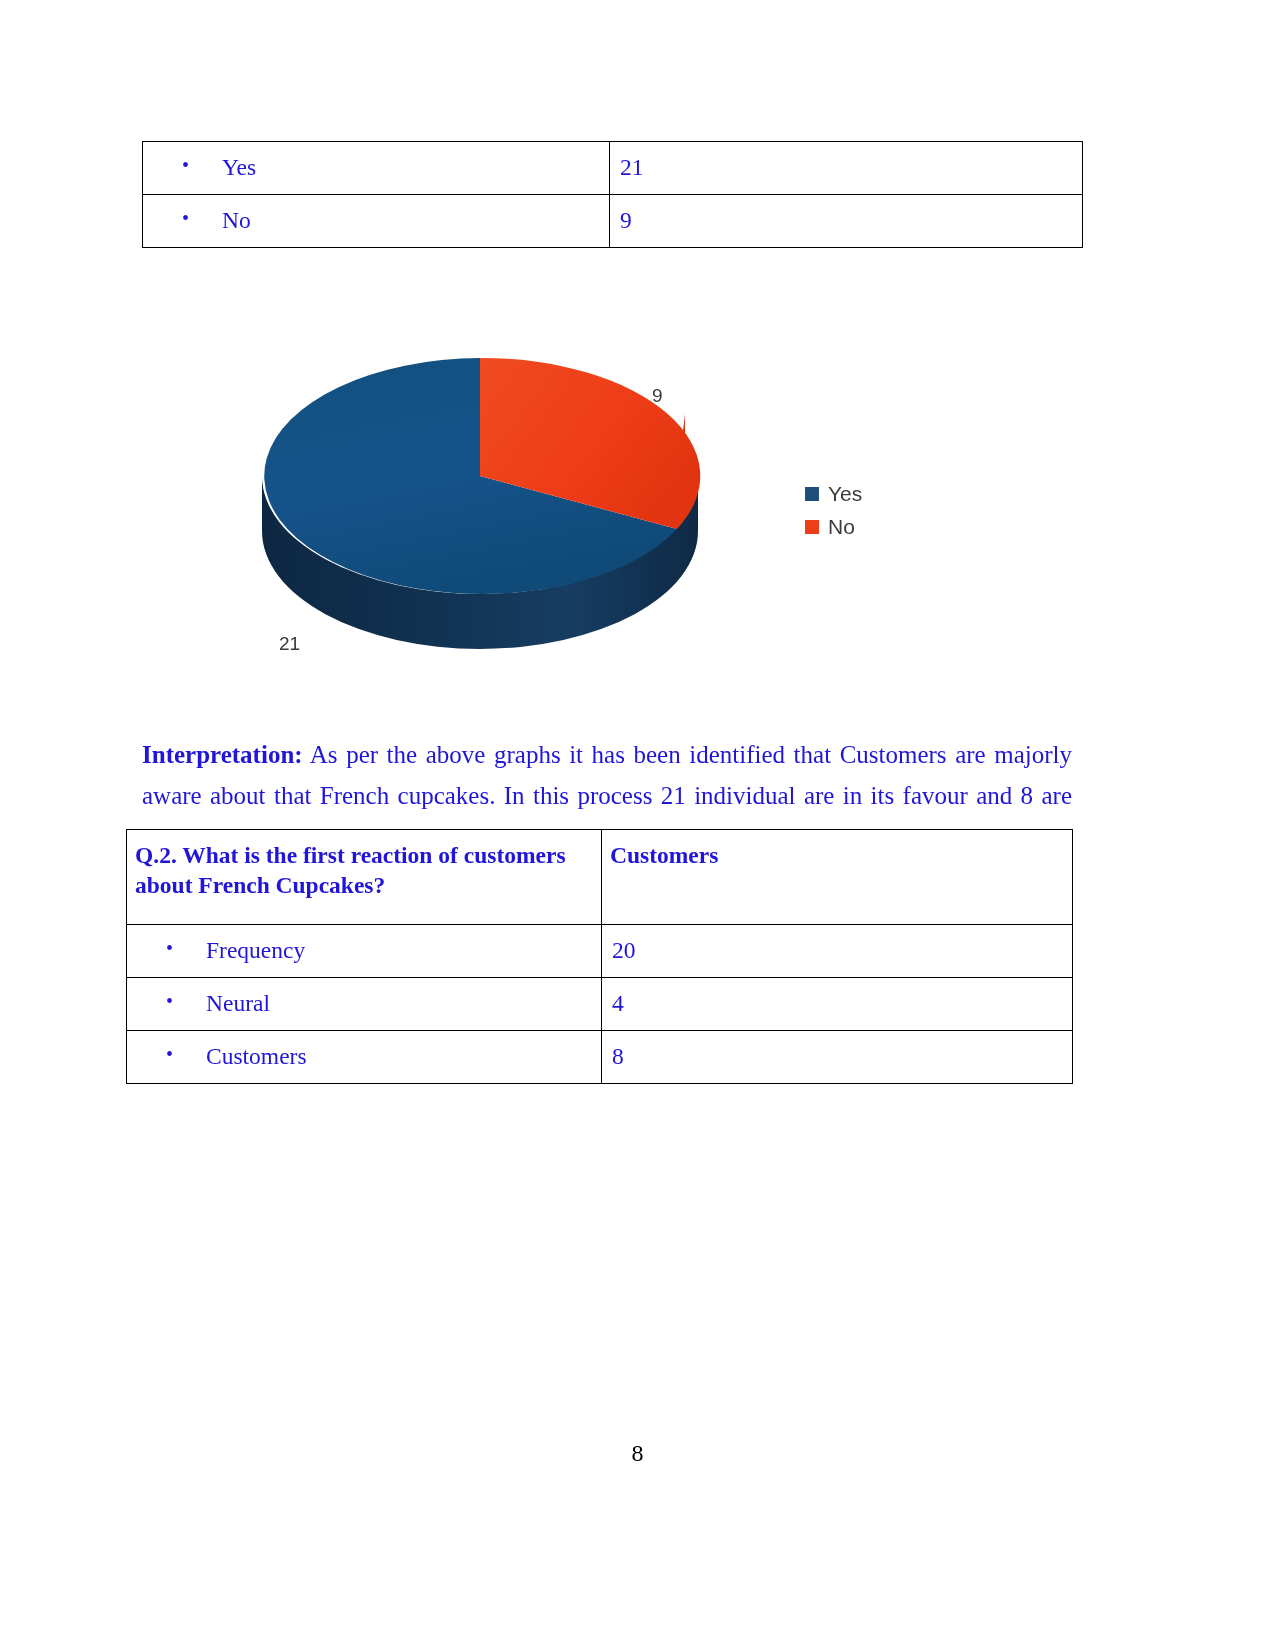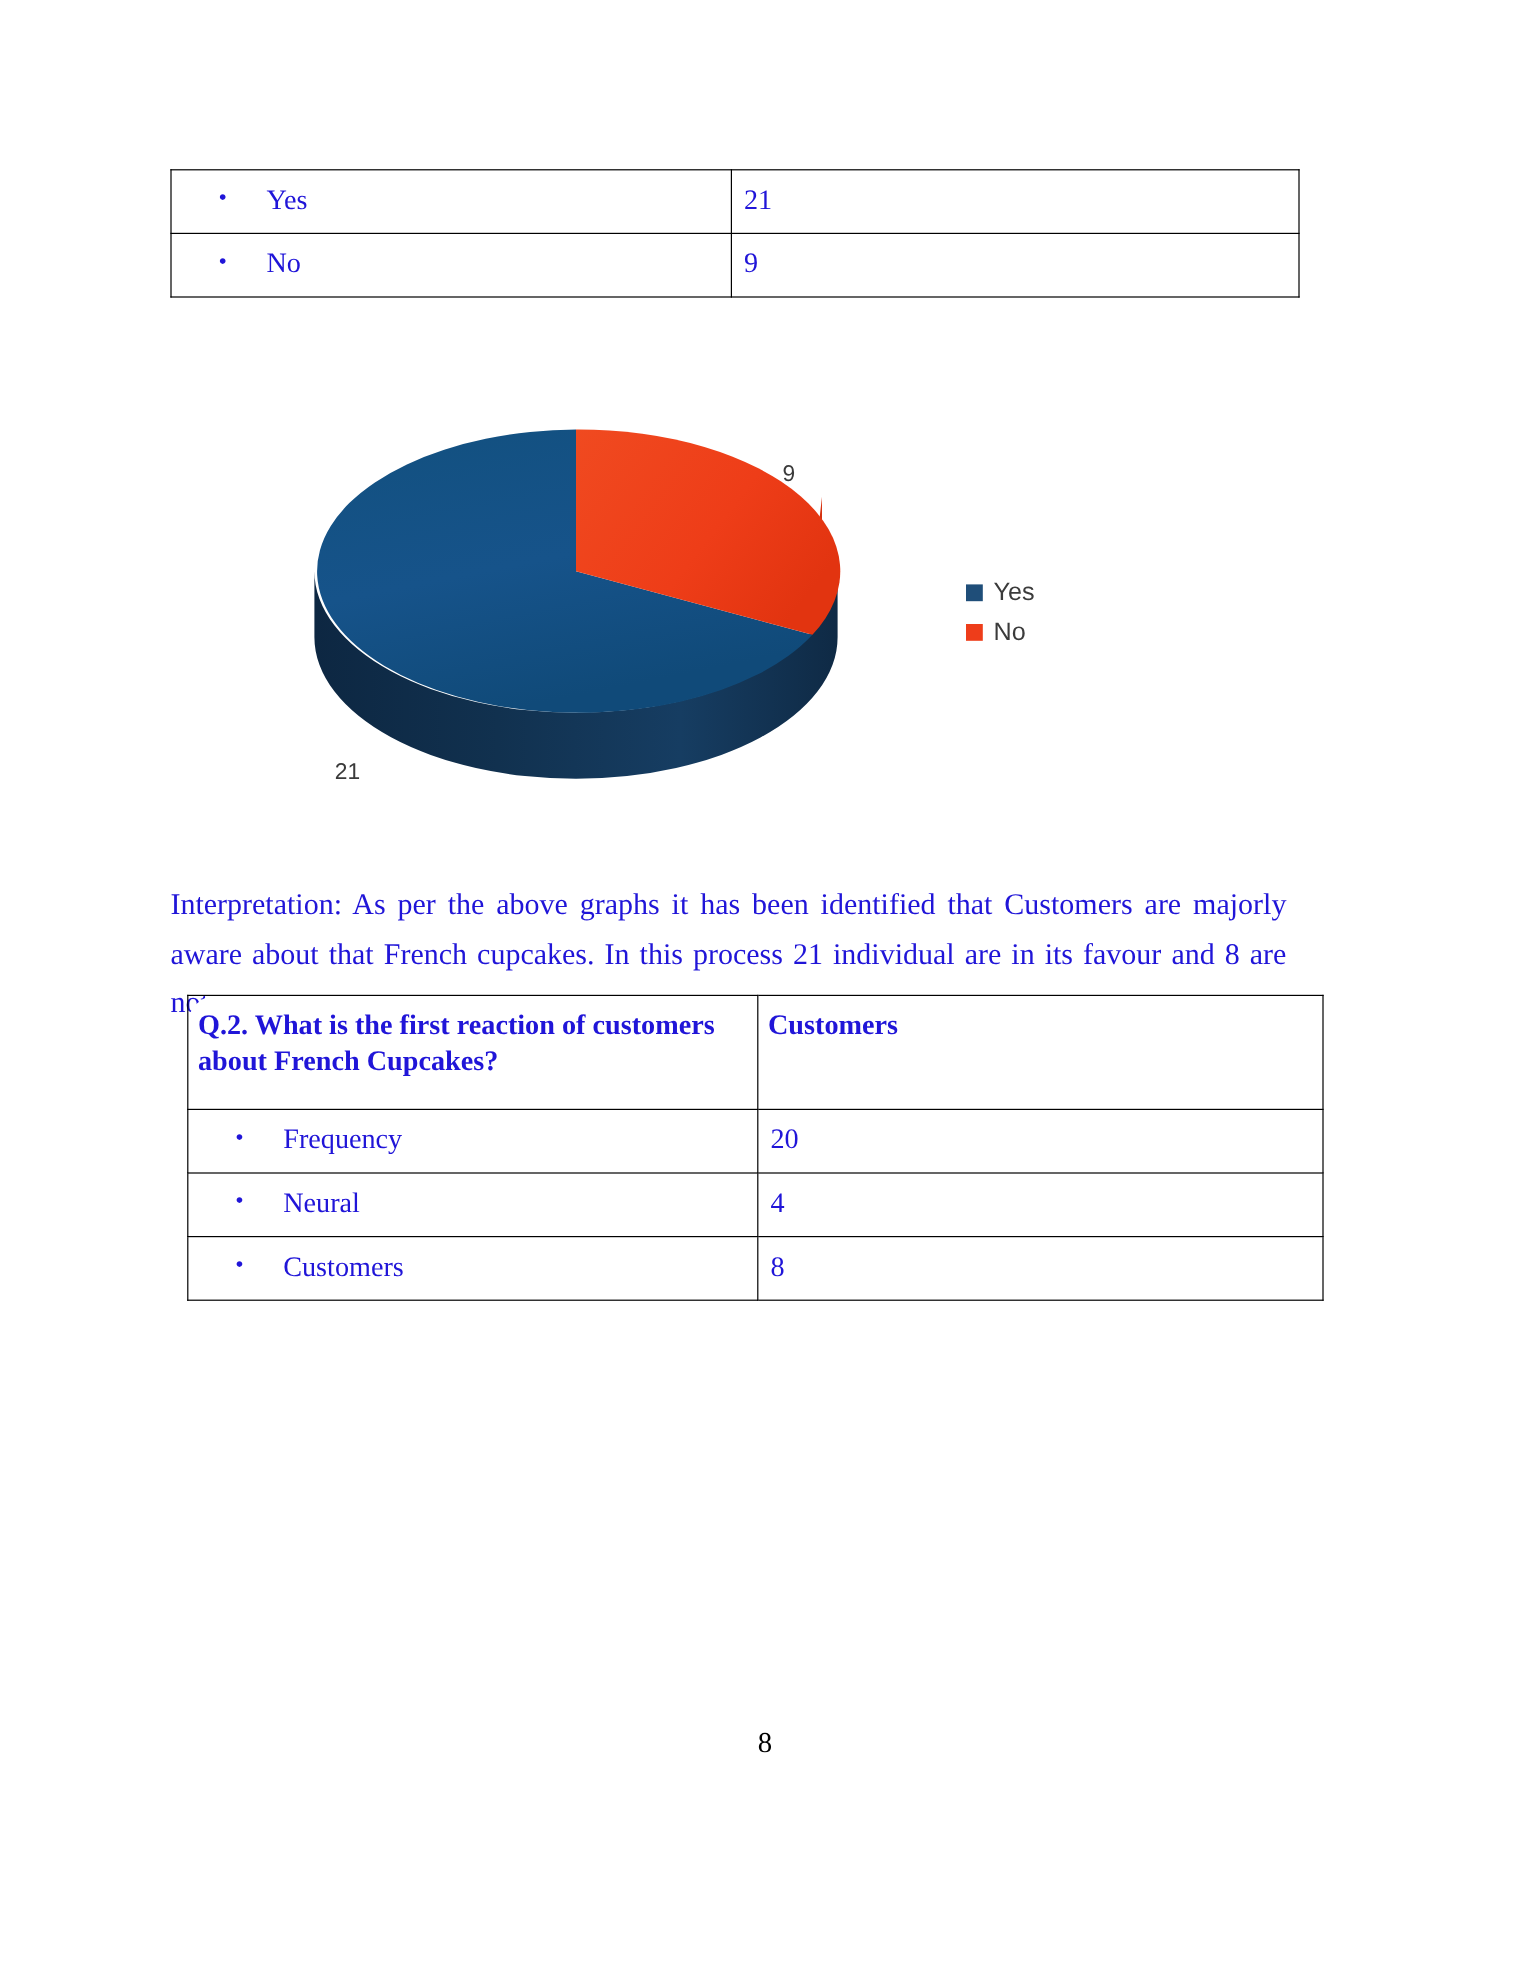--- a/index.html
+++ b/index.html
@@ -65,21 +65,21 @@
     font-weight: bold;
     padding-left: 8px !important;
   }
 
   
   #table-awareness { left: 142px; top: 141px; width: 928px; }
   #table-awareness td { height: 32px; }
   #table-awareness td.col-a { width: 466px; }
 
   
-  #table-reaction { left: 156px; top: 829px; width: 928px; border-radius: 26px; }
+  #table-reaction { left: 126px; top: 829px; width: 928px; border-radius: 26px; }
   #table-reaction td.col-a { width: 466px; }
 
   
   #chart-area {
     position: absolute;
     left: 230px;
     top: 345px;
     width: 720px;
     height: 345px;
   }
@@ -121,21 +121,21 @@
   #interpretation {
     position: absolute;
     left: 142px;
     top: 710px;
     width: 930px;
     color: #2015d8;
     font-size: 25px;
     line-height: 1.62;
     text-align: justify;
   }
-  #interpretation .lead { font-weight: normal; }
+  #interpretation .lead { font-weight: bold; }
 
   
   #page-number {
     position: absolute;
     left: 0;
     top: 1440px;
     width: 1275px;
     text-align: center;
     font-size: 24px;
     color: #000000;

